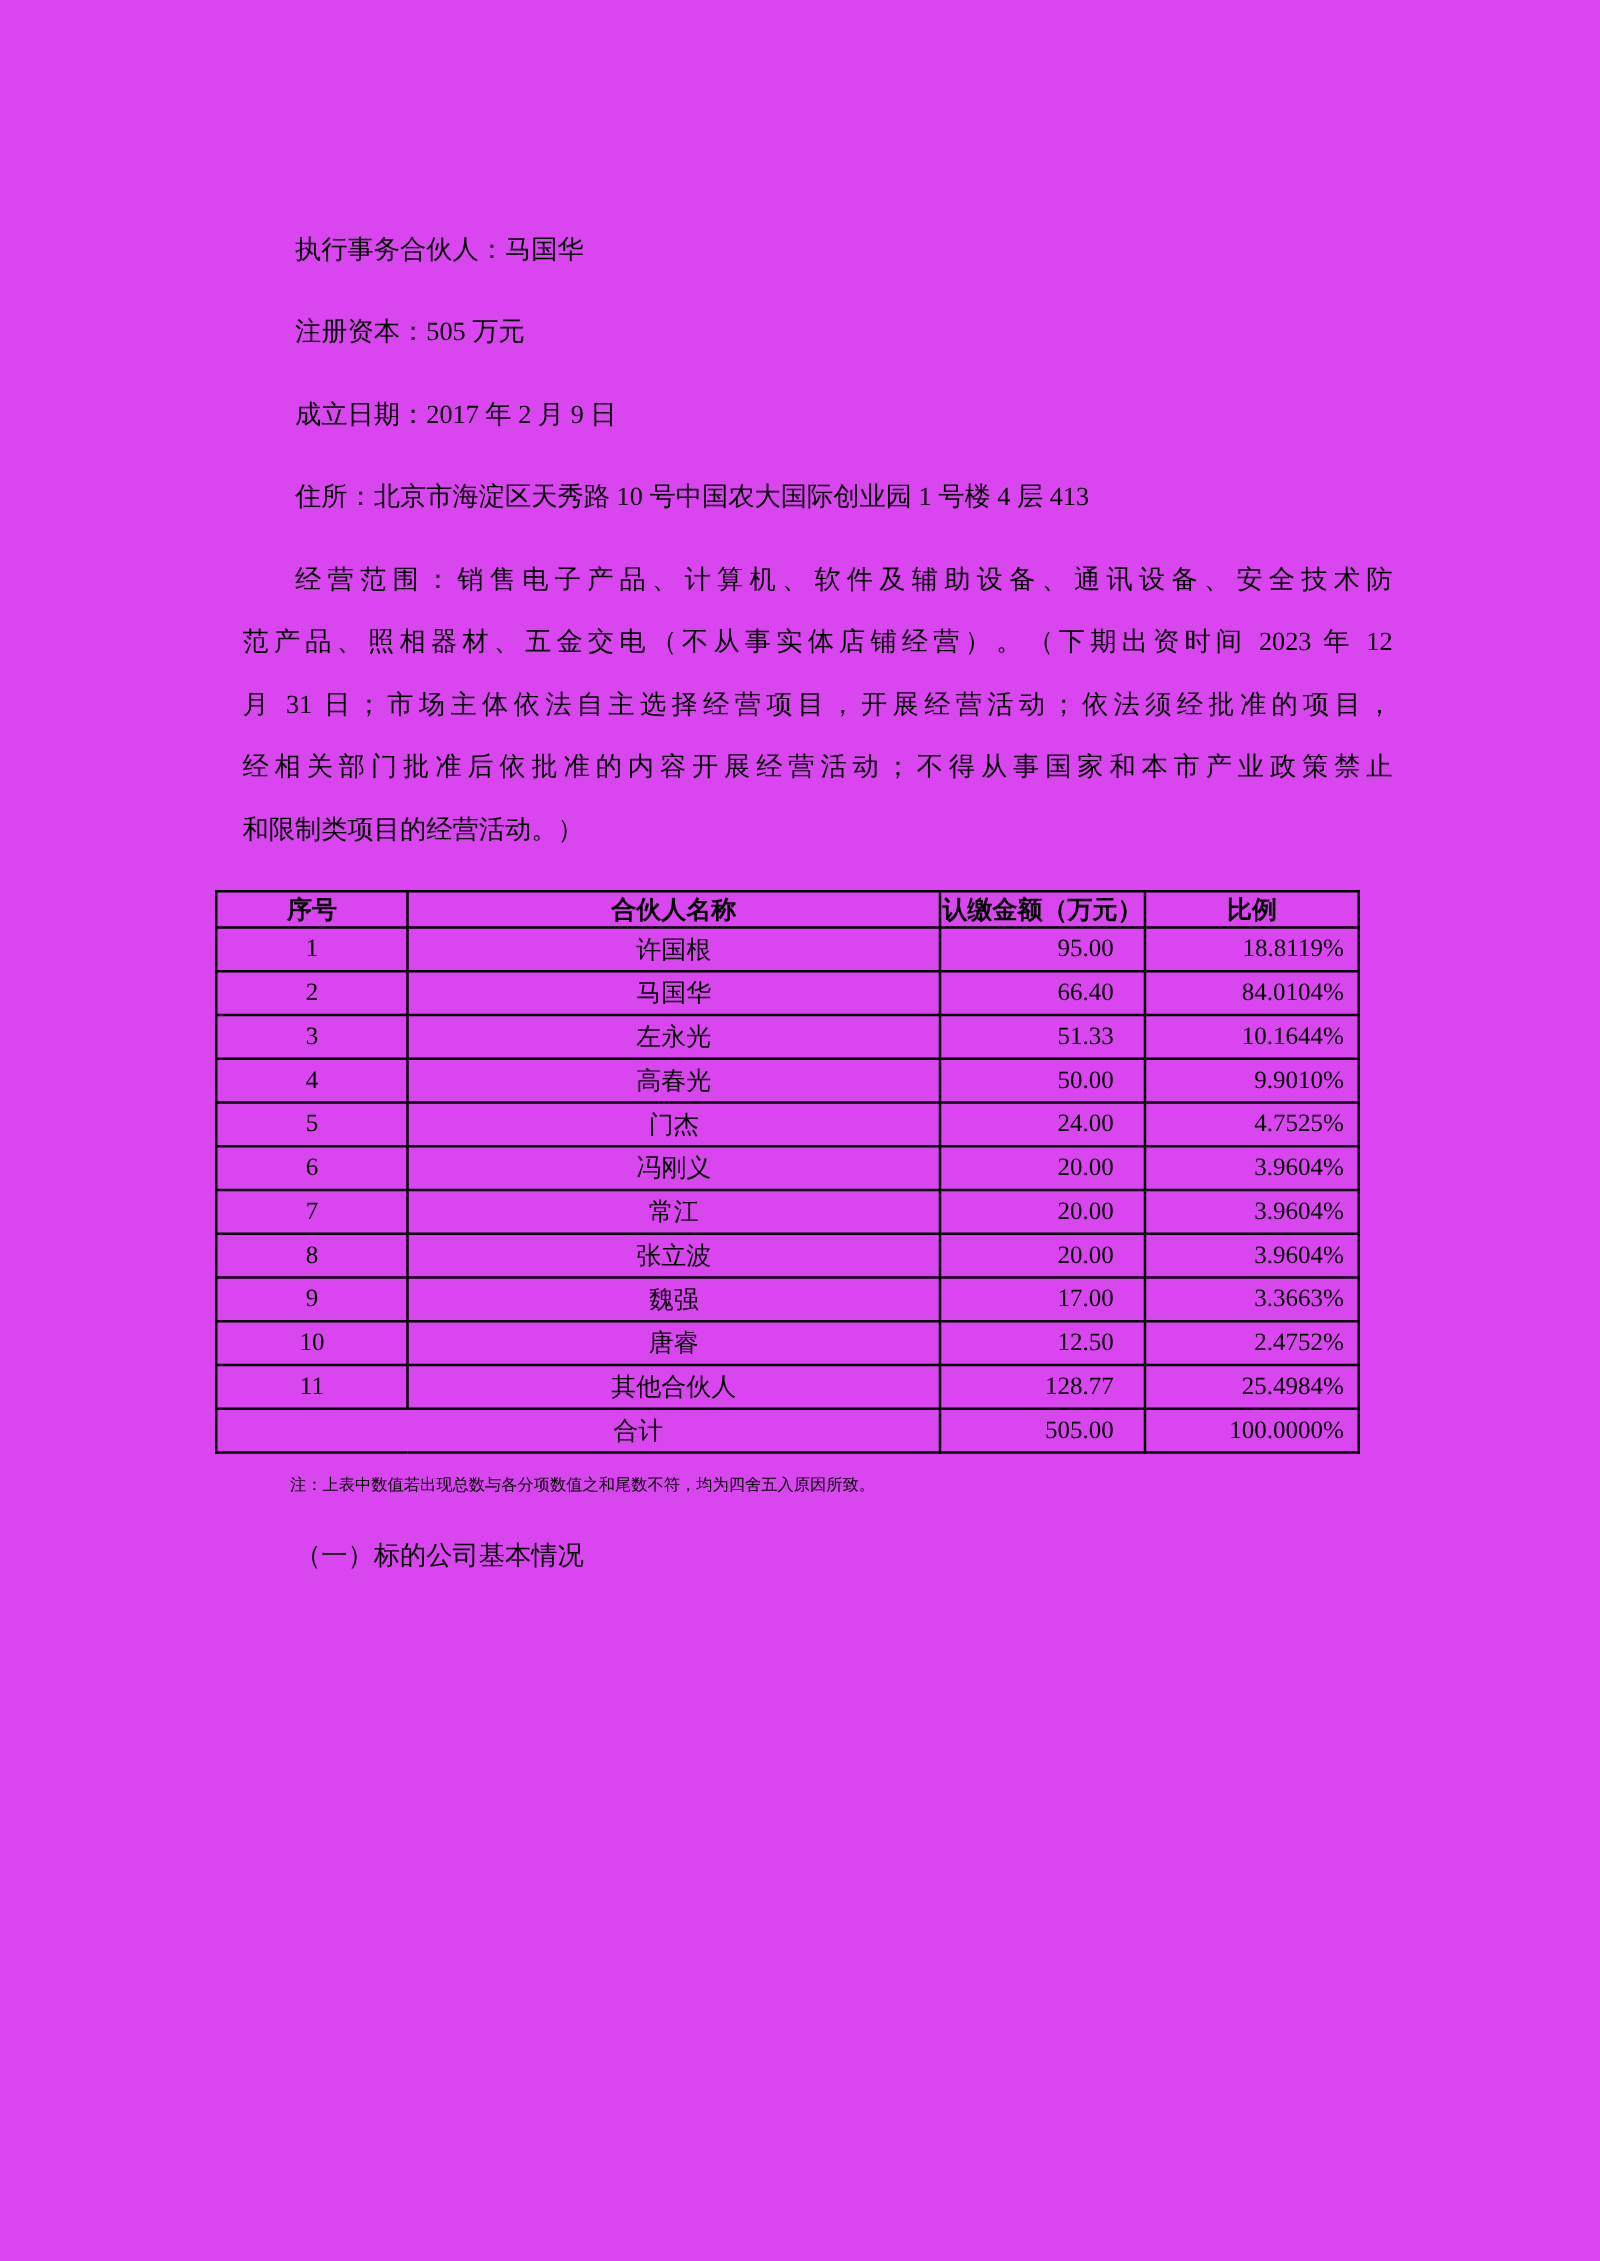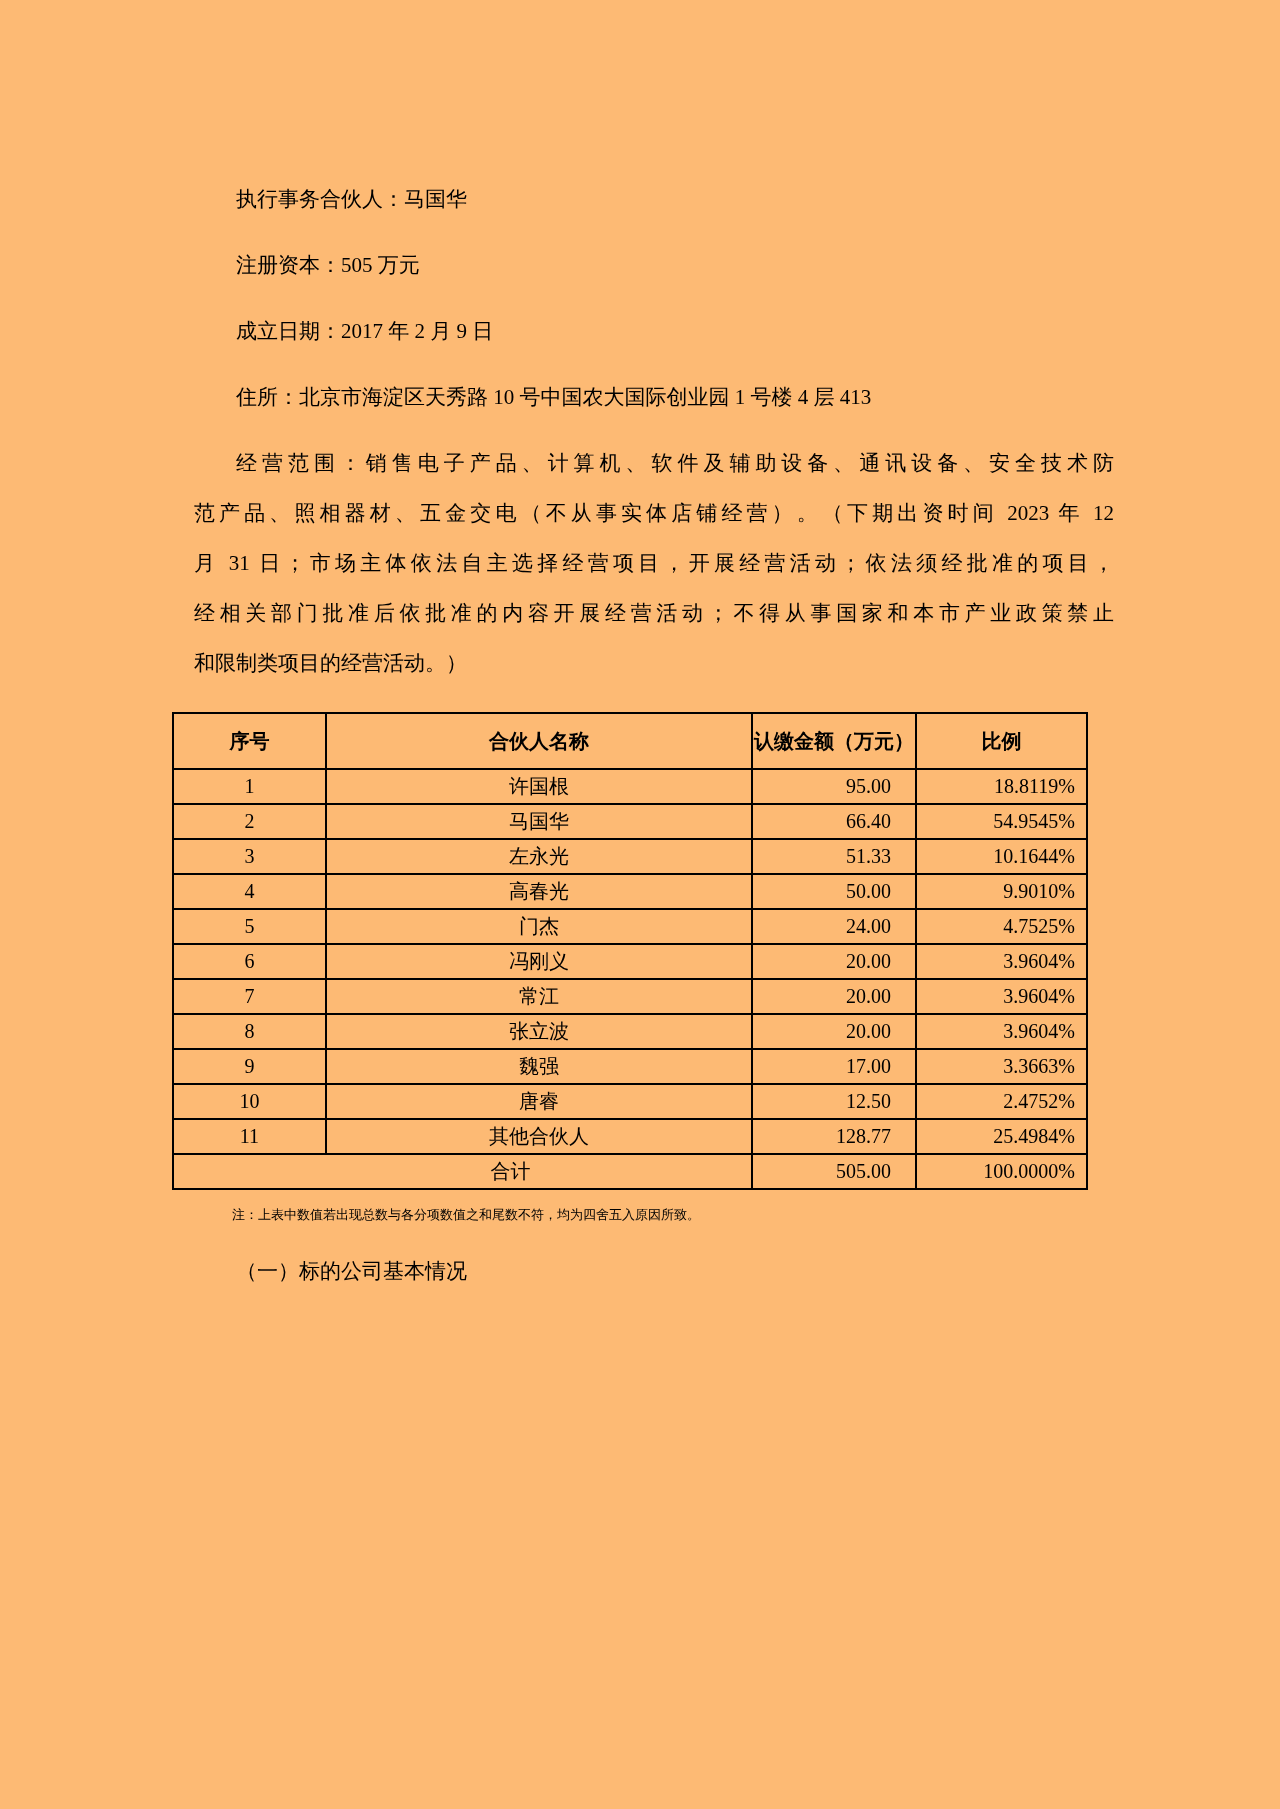--- a/index.html
+++ b/index.html
@@ -5,21 +5,21 @@
   * { margin: 0; padding: 0; box-sizing: border-box; }
   html, body { background: #ffffff; }
   body {
     width: 1280px; height: 1809px;
     font-family: "Liberation Serif", "DejaVu Serif", serif;
     color: #000000;
   }
   .page {
     position: relative;
     width: 1280px; height: 1809px;
-    background: #fdba74;
+    background: #d946ef;
     overflow: hidden;
   }
   .doc {
     position: absolute;
     left: 194px; top: 174px;
     width: 920px;
   }
   .para {
     font-size: 21px;
     line-height: 50px;
@@ -56,21 +56,21 @@
     margin-left: -22px;
     margin-top: 0;
   }
   table.equity th, table.equity td {
     border: 2px solid #000000;
     vertical-align: middle;
     font-size: 20px;
     overflow: hidden;
   }
   table.equity th {
-    height: 56px;
+    height: 29px;
     font-weight: bold;
     text-align: center;
   }
   table.equity td { height: 35px; }
   td.c { text-align: center; }
   td.amount { text-align: right; padding-right: 24px; }
   td.ratio { text-align: right; padding-right: 11px; }
   td.total-label { text-align: center; padding-left: 96px; }
 </style>
 </head>
@@ -115,21 +115,21 @@
         <tr>
           <td class="c">1</td>
           <td class="c">许国根</td>
           <td class="amount">95.00</td>
           <td class="ratio">18.8119%</td>
         </tr>
         <tr>
           <td class="c">2</td>
           <td class="c">马国华</td>
           <td class="amount">66.40</td>
-          <td class="ratio">54.9545%</td>
+          <td class="ratio">84.0104%</td>
         </tr>
         <tr>
           <td class="c">3</td>
           <td class="c">左永光</td>
           <td class="amount">51.33</td>
           <td class="ratio">10.1644%</td>
         </tr>
         <tr>
           <td class="c">4</td>
           <td class="c">高春光</td>

